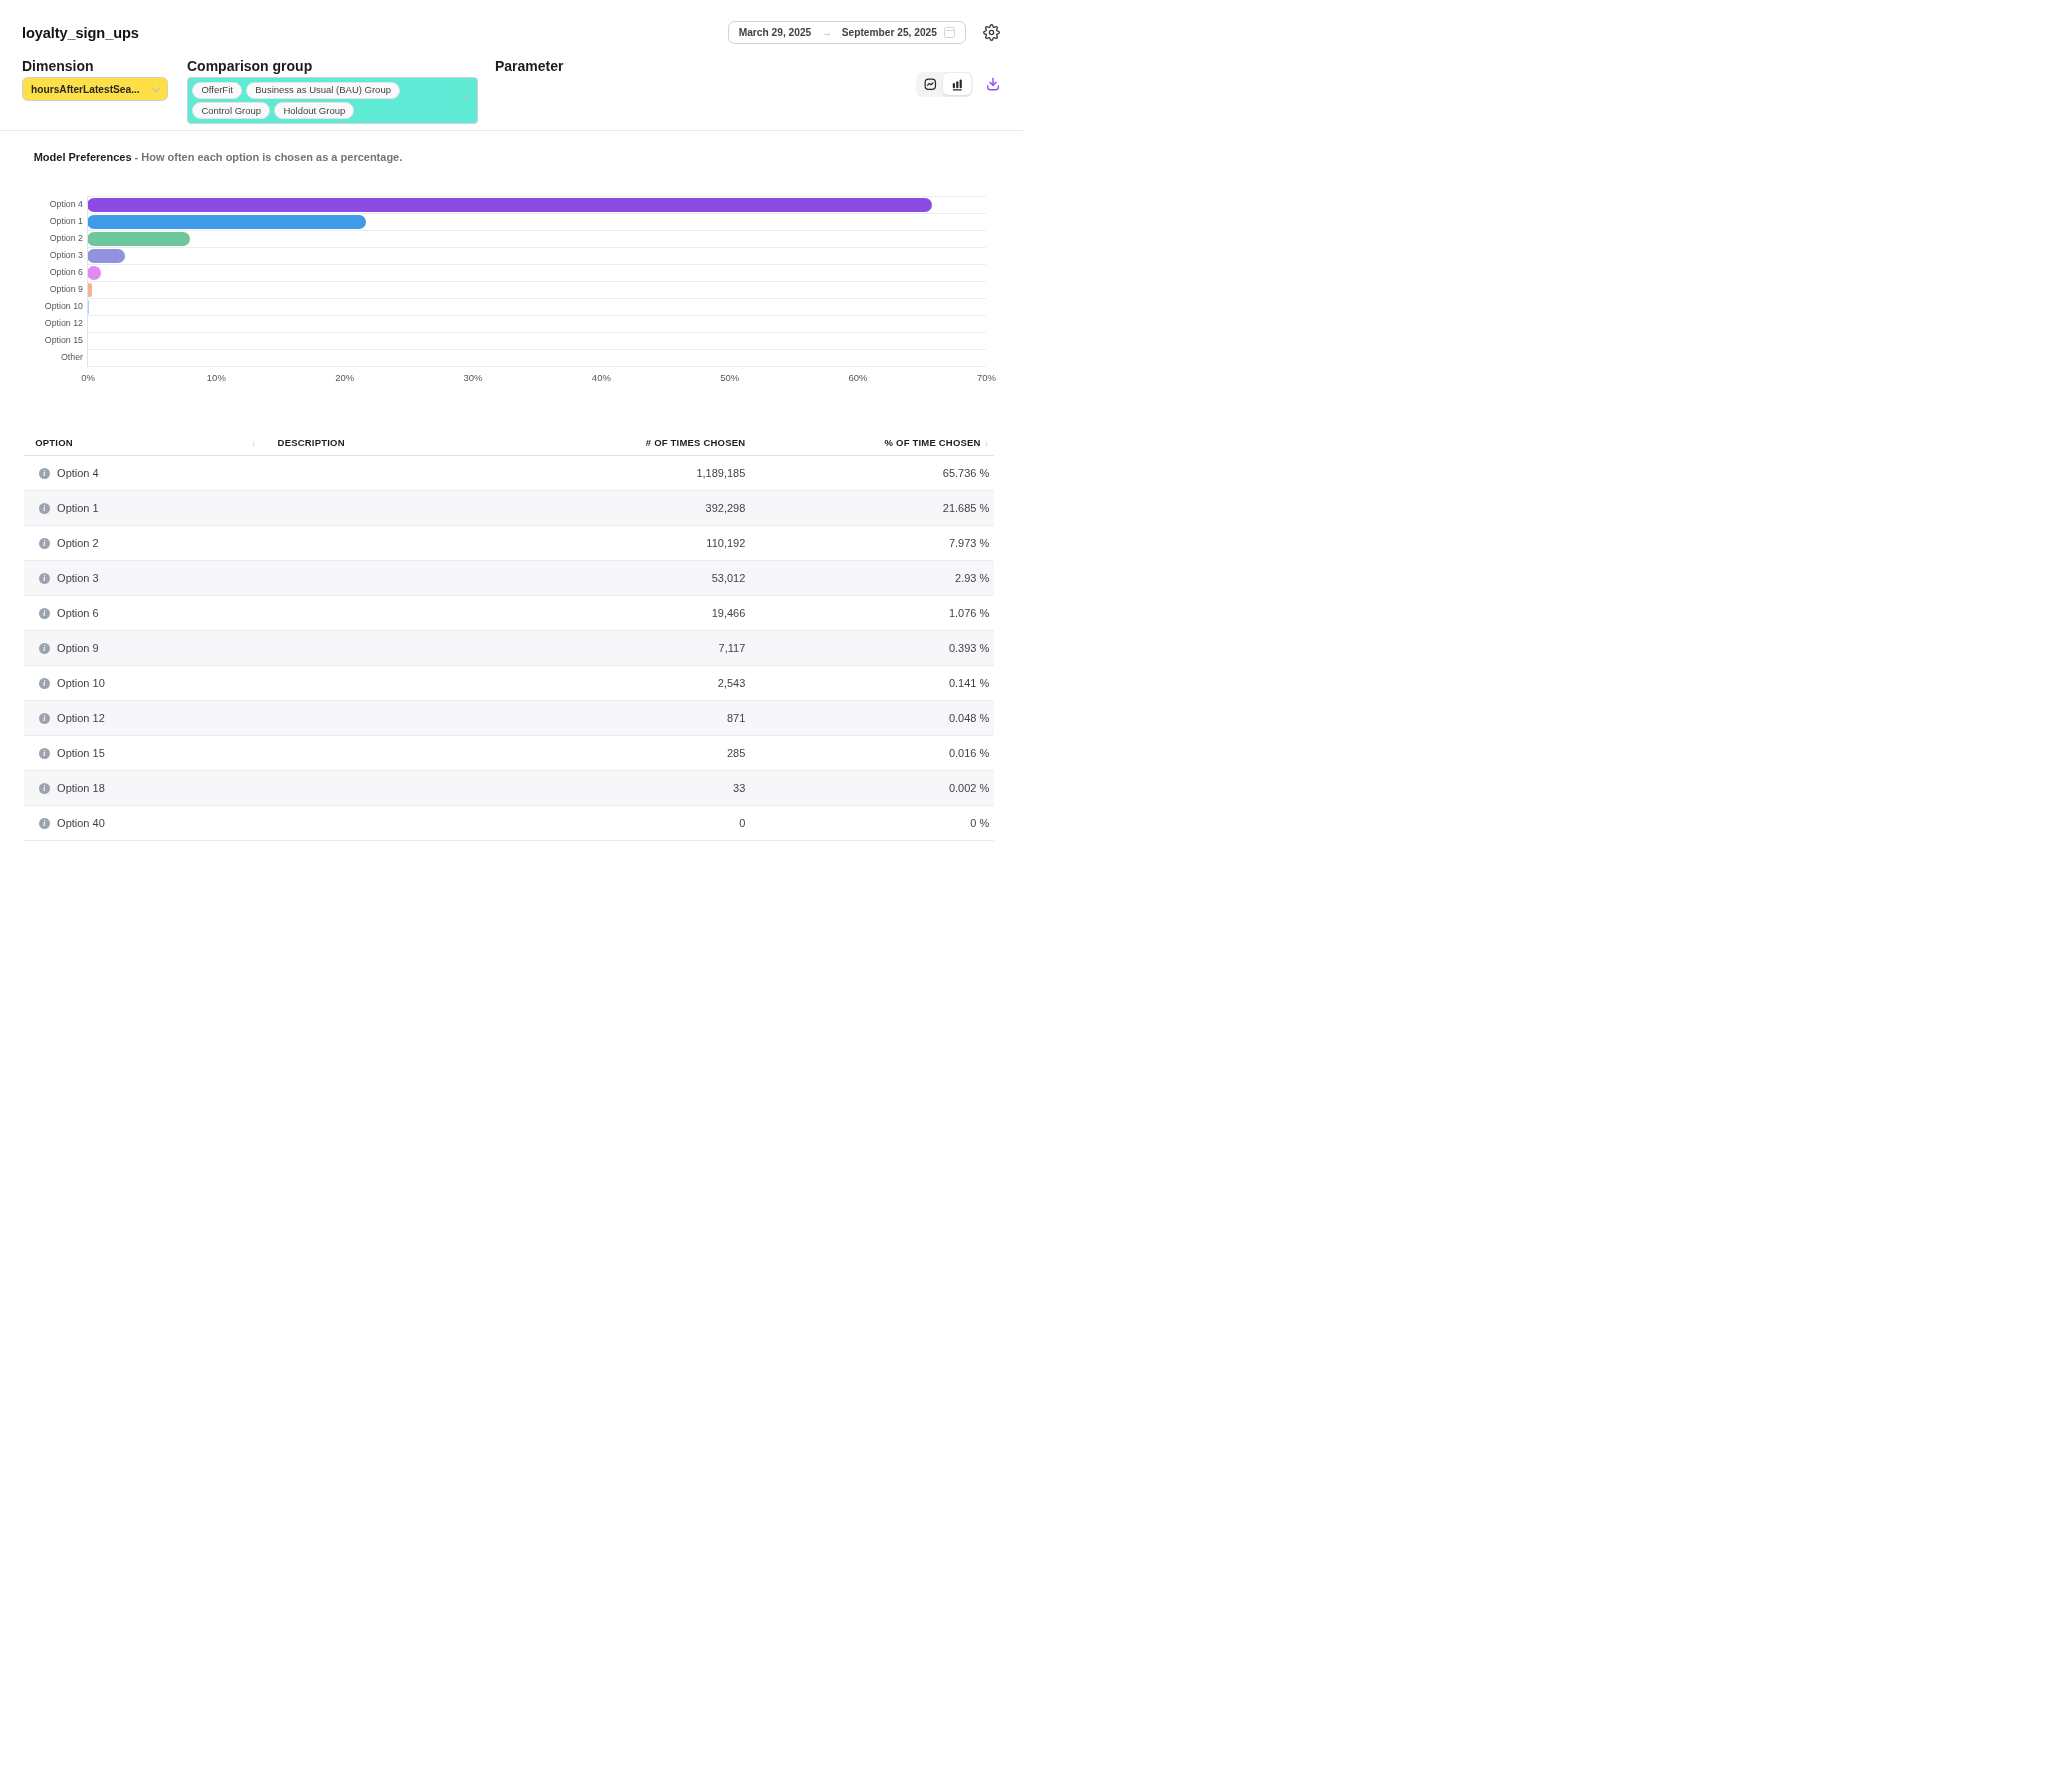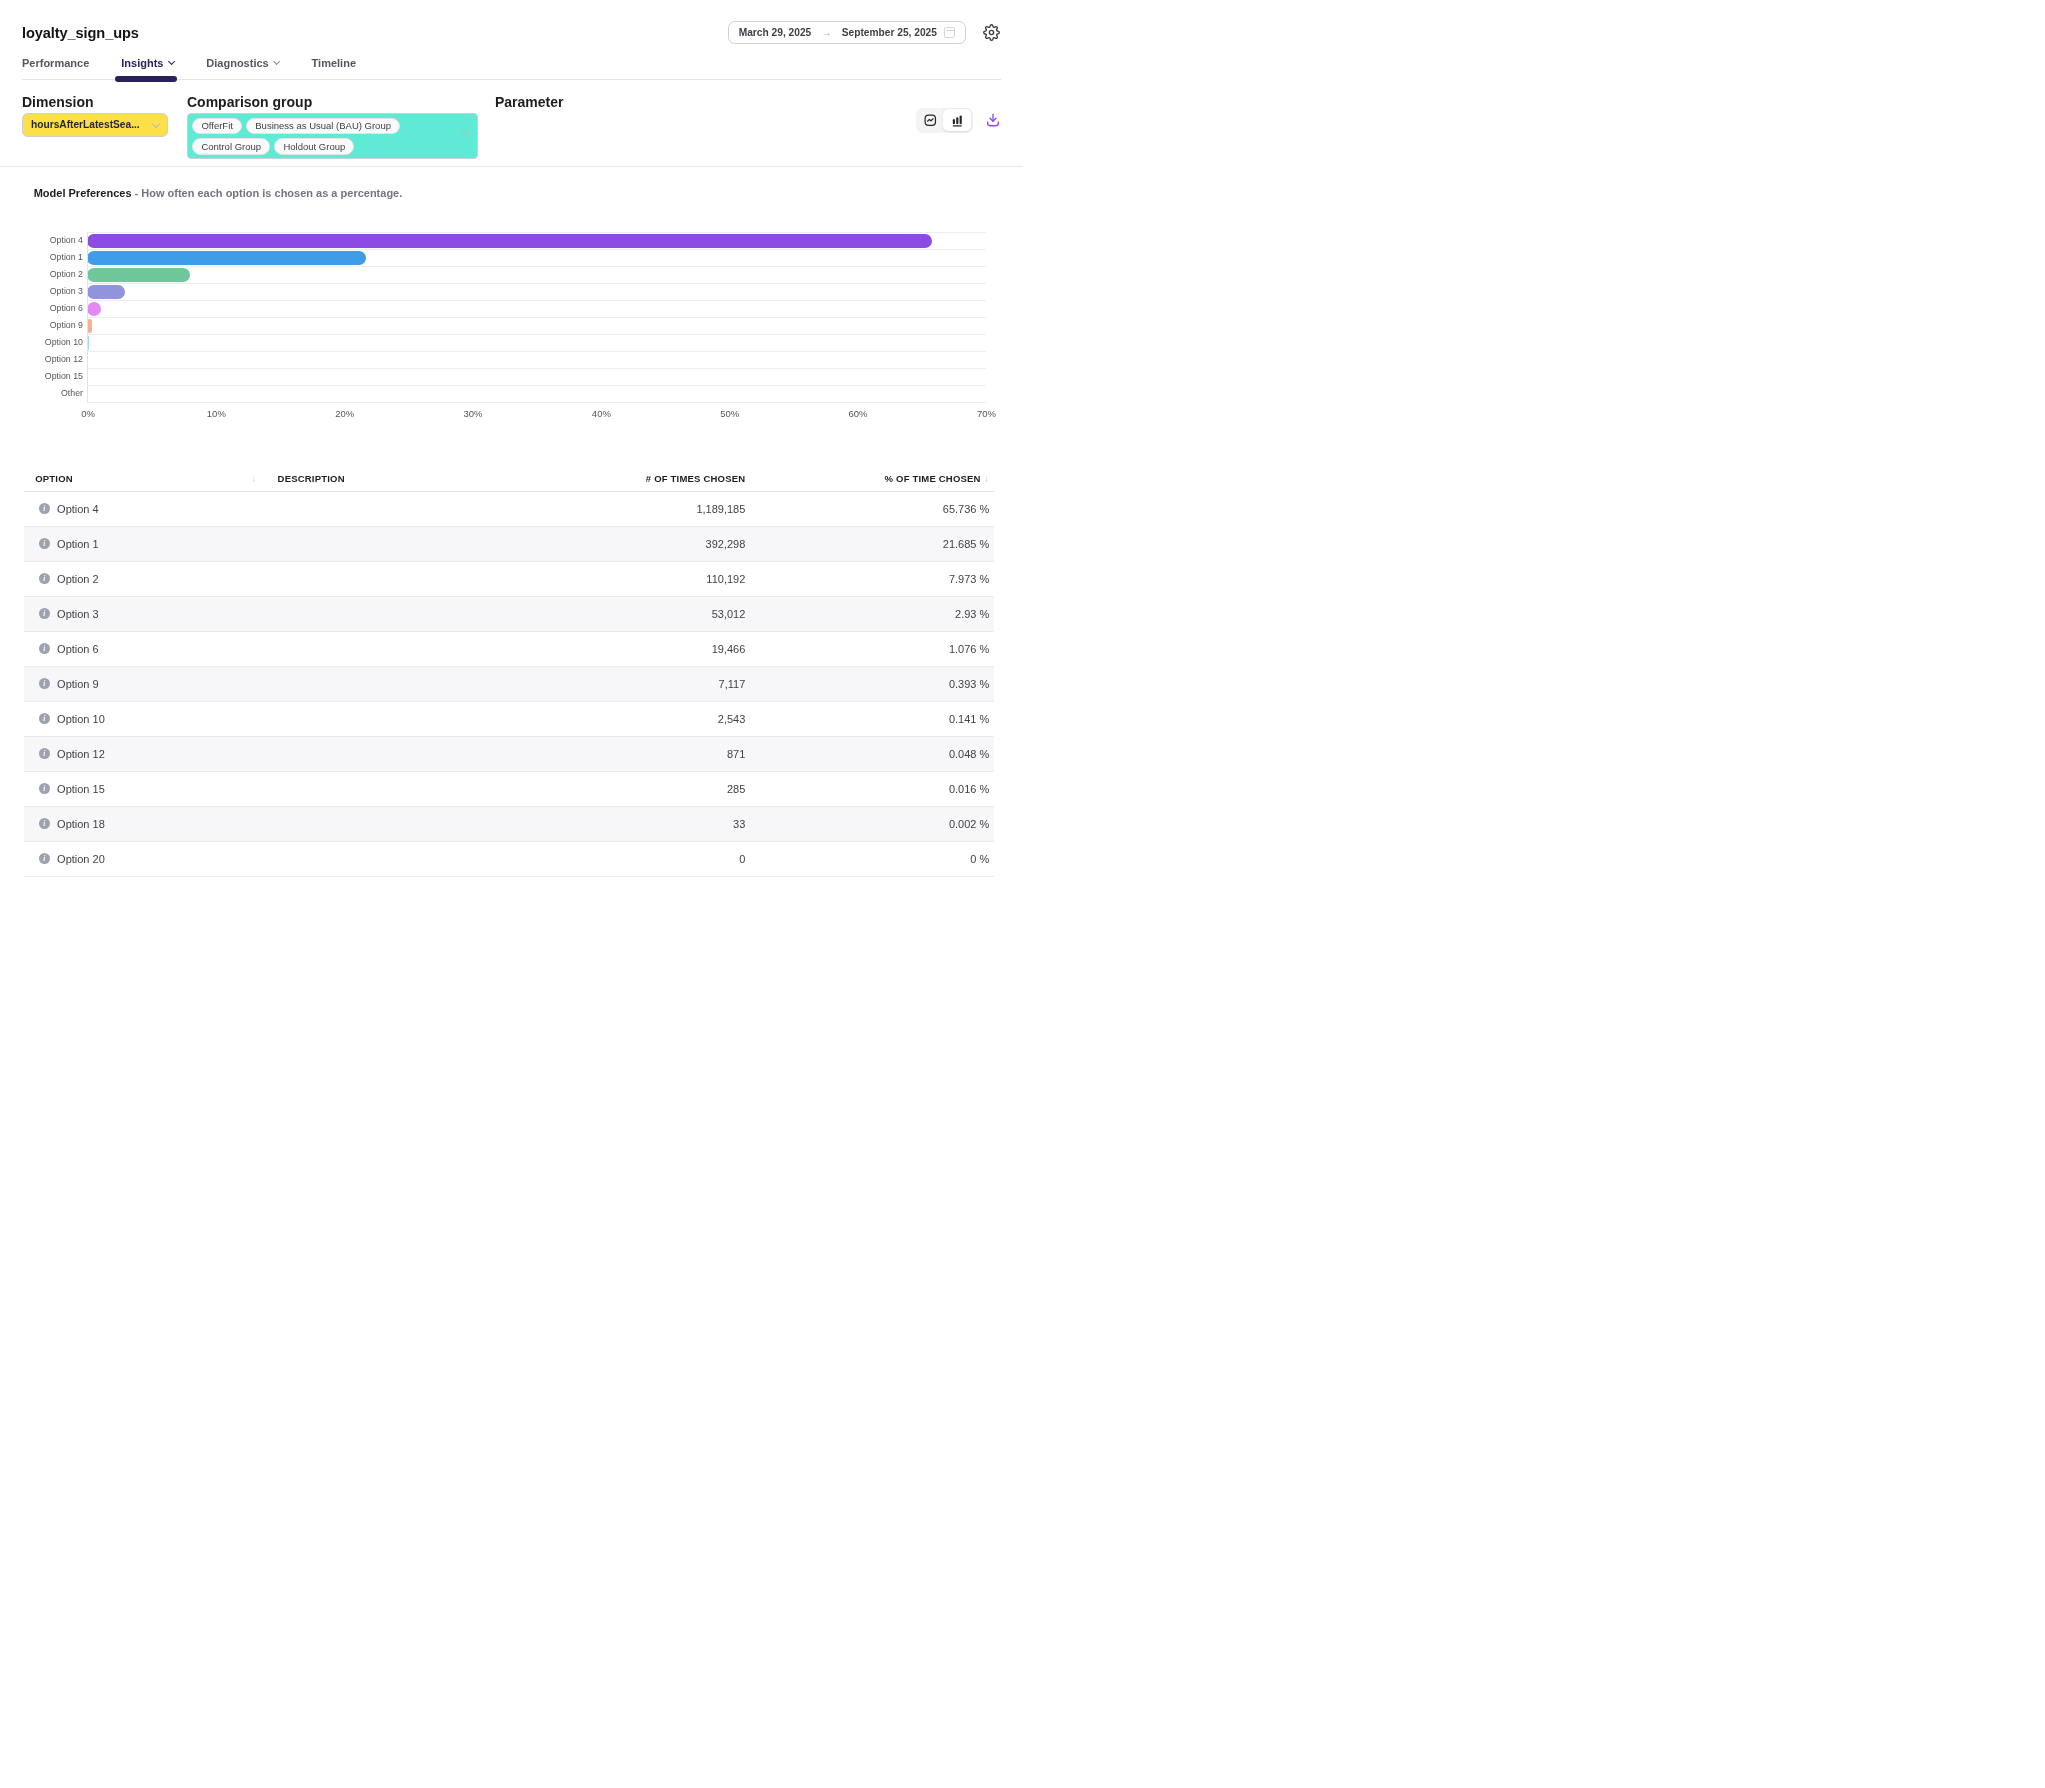--- a/index.html
+++ b/index.html
@@ -120,36 +120,20 @@
         <span style="display:flex;">
           <svg width="17" height="17" viewBox="0 0 24 24" fill="none" stroke="#3a3a40" stroke-width="1.9" stroke-linecap="round" stroke-linejoin="round">
             <circle cx="12" cy="12" r="3"></circle>
             <path d="M19.4 15a1.65 1.65 0 0 0 .33 1.82l.06.06a2 2 0 0 1 0 2.83 2 2 0 0 1-2.83 0l-.06-.06a1.65 1.65 0 0 0-1.82-.33 1.65 1.65 0 0 0-1 1.51V21a2 2 0 0 1-2 2 2 2 0 0 1-2-2v-.09A1.65 1.65 0 0 0 9 19.4a1.65 1.65 0 0 0-1.82.33l-.06.06a2 2 0 0 1-2.83 0 2 2 0 0 1 0-2.83l.06-.06a1.65 1.65 0 0 0 .33-1.82 1.65 1.65 0 0 0-1.51-1H3a2 2 0 0 1-2-2 2 2 0 0 1 2-2h.09A1.65 1.65 0 0 0 4.6 9a1.65 1.65 0 0 0-.33-1.82l-.06-.06a2 2 0 0 1 0-2.83 2 2 0 0 1 2.83 0l.06.06a1.65 1.65 0 0 0 1.82.33H9a1.65 1.65 0 0 0 1-1.51V3a2 2 0 0 1 2-2 2 2 0 0 1 2 2v.09a1.65 1.65 0 0 0 1 1.51 1.65 1.65 0 0 0 1.82-.33l.06-.06a2 2 0 0 1 2.83 0 2 2 0 0 1 0 2.83l-.06.06a1.65 1.65 0 0 0-.33 1.82V9a1.65 1.65 0 0 0 1.51 1H21a2 2 0 0 1 2 2 2 2 0 0 1-2 2h-.09a1.65 1.65 0 0 0-1.51 1z"></path>
           </svg>
         </span>
       </button>
     </div>
   </div>
 
-  <div class="tabs">
-      <div class="tab">
-        <span>Performance</span>
-      </div>
-      <div class="tab active">
-        <span>Insights</span>
-        <span class="chev"></span>
-      </div>
-      <div class="tab">
-        <span>Diagnostics</span>
-        <span class="chev"></span>
-      </div>
-      <div class="tab">
-        <span>Timeline</span>
-      </div>
-    </div>
 
   <div class="filters">
     <div class="fg-dimension">
       <div class="filter-label">Dimension</div>
       <div class="select">
         <span class="select-value">hoursAfterLatestSea...</span>
         <span class="chev chev-light"></span>
       </div>
     </div>
     <div class="fg-comparison">
@@ -366,21 +350,21 @@
             <span class="info-icon"></span>
             <span>Option 18</span>
           </div>
           <div class="cell"></div>
           <div class="cell cell-num">33</div>
           <div class="cell cell-num">0.002 %</div>
         </div>
         <div class="trow">
           <div class="cell cell-option">
             <span class="info-icon"></span>
-            <span>Option 20</span>
+            <span>Option 40</span>
           </div>
           <div class="cell"></div>
           <div class="cell cell-num">0</div>
           <div class="cell cell-num">0 %</div>
         </div>
       </div>
   </div>
 
 </div>
 

